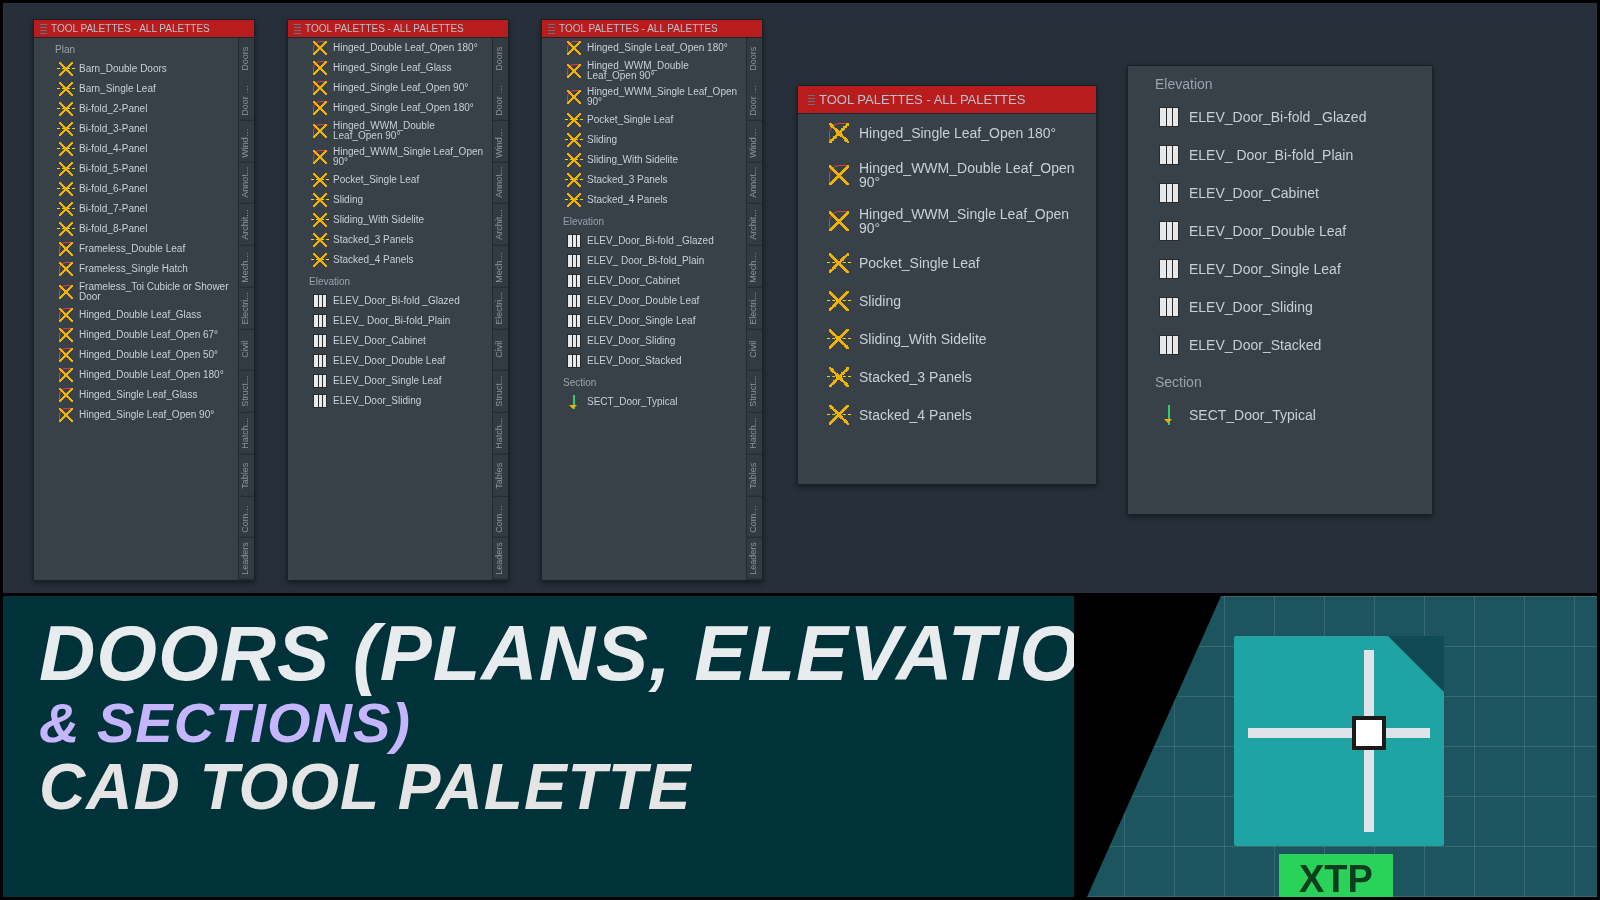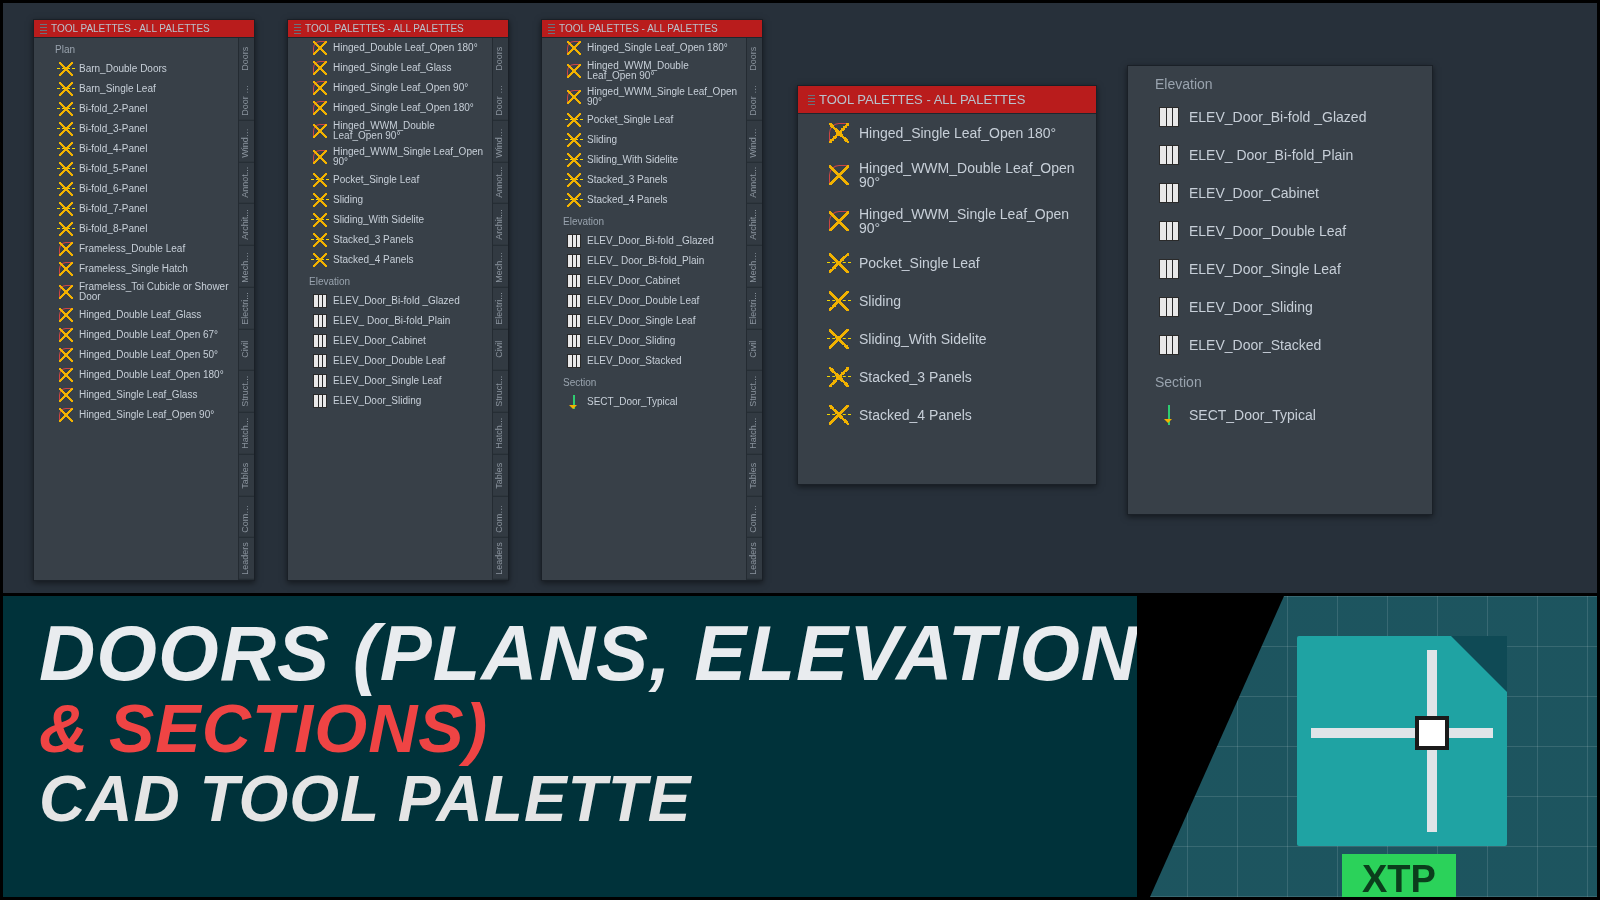--- a/index.html
+++ b/index.html
@@ -136,24 +136,24 @@
   }
   .banner-text {
     padding: 18px 36px;
     font-family: "Arial Black","Segoe UI",sans-serif;
     font-weight: 900;
     font-style: italic;
     letter-spacing: 1px;
     line-height: 1.02;
   }
   .banner-text .l1 { color:#e9ecef; font-size: 78px; }
-  .banner-text .l2 { color:#ef4444; font-size: 68px; }
+  .banner-text .l2 { color:#c4b5fd; font-size: 56px; }
   .banner-text .l3 { color:#e5e5e5; font-size: 64px; margin-top:4px; }
   .banner-logo-wrap{
-    position:absolute; right:0; top:0; bottom:0; width:460px;
+    position:absolute; right:0; top:0; bottom:0; width:523px;
     overflow:hidden;
   }
   .slash{
     position:absolute; left:-120px; top:-20px; bottom:-20px; width:200px;
     background:#000; transform:skewX(-24deg);
   }
   .blueprint{
     position:absolute; inset:0;
     background:
       linear-gradient(rgba(255,255,255,.06) 0 0),

